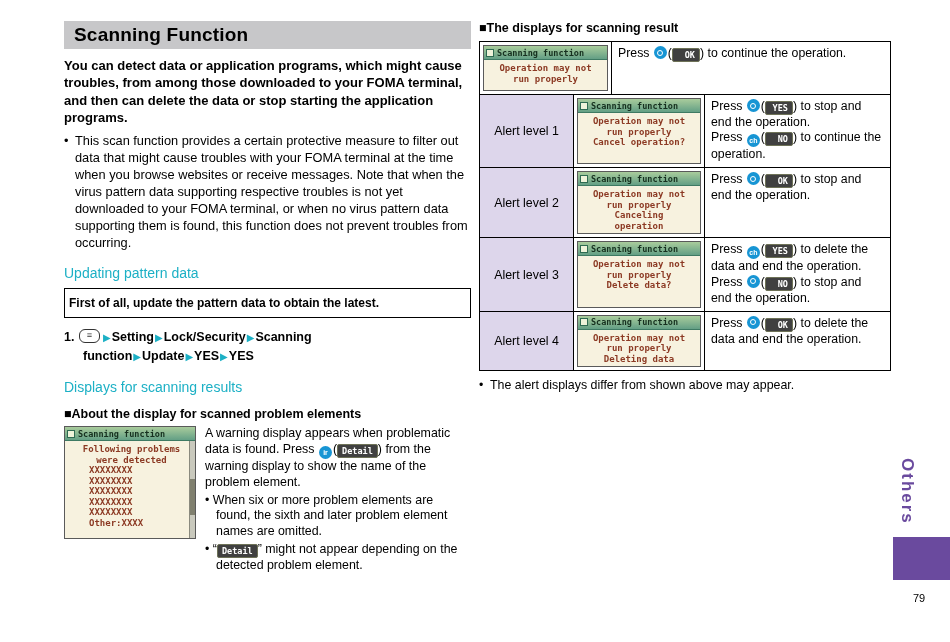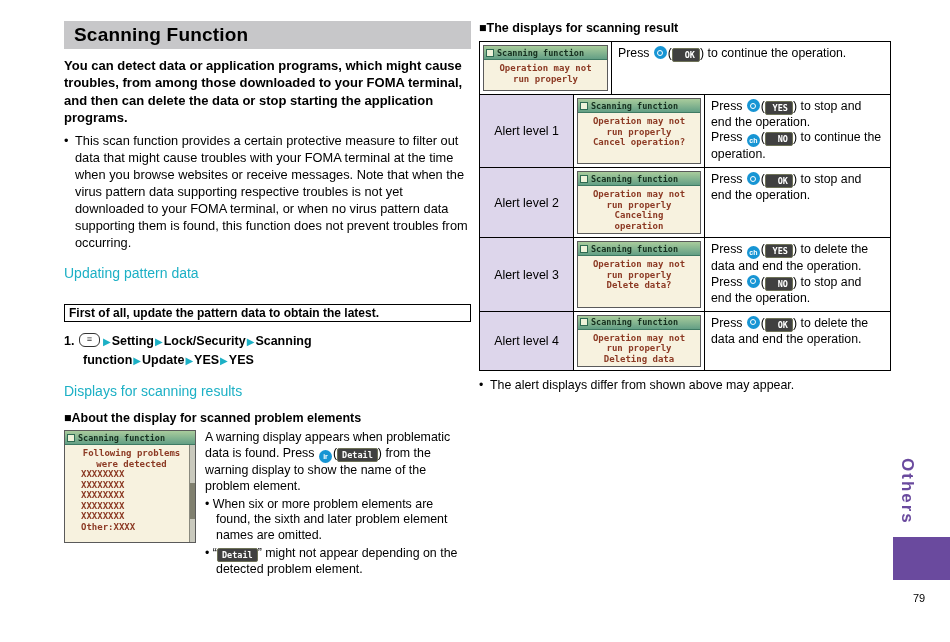--- a/index.html
+++ b/index.html
@@ -13,22 +13,22 @@
   .col-left { position:absolute; left:64px; top:21px; width:407px; }
   .banner {
     background:#c7c7c9; height:28px; line-height:28px; padding-left:10px;
     font-size:19px; font-weight:bold; letter-spacing:.2px; box-sizing:border-box;
   }
   .intro { font-size:13px; font-weight:bold; line-height:1.34; margin:8px 0 0 0; }
   .intro-note { font-size:12.8px; line-height:1.34; margin-top:5px; padding-left:11px; position:relative; }
   .intro-note::before { content:"•"; position:absolute; left:0; }
   .teal-head { color:#1cb0c5; font-size:14px; font-weight:normal; margin-top:13px; }
   .update-box {
-    border:1.5px solid #000; font-size:12px; font-weight:bold; padding:1px 4px;
-    margin-top:23px; white-space:nowrap; box-sizing:border-box;
+    border:1.5px solid #000; font-size:12px; font-weight:bold; padding:7px 4px;
+    margin-top:7px; white-space:nowrap; box-sizing:border-box;
   }
   .step { font-size:12.5px; font-weight:bold; margin-top:10px; padding-left:19px; text-indent:-19px; line-height:1.55; }
   .step .sep { color:#1cb0c5; font-size:10px; padding:0 1px; font-weight:normal; }
   .key-menu {
     display:inline-block; width:19px; height:12px; border:1.3px solid #333; border-radius:6px;
     background:#fff; vertical-align:-2px; margin:0 2px 0 1px; position:relative; text-indent:0;
   }
   .key-menu::after { content:"≡"; position:absolute; left:0; right:0; top:-1px; text-align:center; font-size:9px; line-height:13px; color:#333; }
   .subhead { font-size:12.5px; font-weight:bold; margin-top:12px; }
   .about-row { display:flex; margin-top:5px; }
@@ -70,21 +70,21 @@
   .phone-title-icon {
     width:8px; height:8px; background:#eef3da; border:1px solid #2e6b52; margin-right:3px;
     flex:none; box-sizing:border-box;
   }
   .phone-body {
     flex:1; position:relative; font-family:"DejaVu Sans Mono", monospace; font-size:9px;
     font-weight:bold; color:#8c3a24; padding:3px 12px 2px;
   }
   .ln { line-height:10.5px; white-space:nowrap; }
   .ln.c { text-align:center; }
-  .ln.l { text-align:left; padding-left:4px; }
+  .ln.l { text-align:left; padding-left:4px;margin-left:8px; }
   .phone-large .phone-body { padding-right:9px; }
   .scrollbar { position:absolute; top:0; right:0; bottom:0; width:5px; background:#c9c9bd; border-left:1px solid #8a8a7e; }
   .scroll-thumb { height:36px; background:#80806f; margin-top:38px; }
 
   
   .key {
     display:inline-block; width:13px; height:13px; border-radius:50%; background:#1795d4;
     vertical-align:-2px; margin:0 1px; position:relative; color:#fff; font-size:7px;
     font-weight:bold; text-align:center; line-height:13px; text-indent:0;
     font-family:"Liberation Sans", sans-serif;

